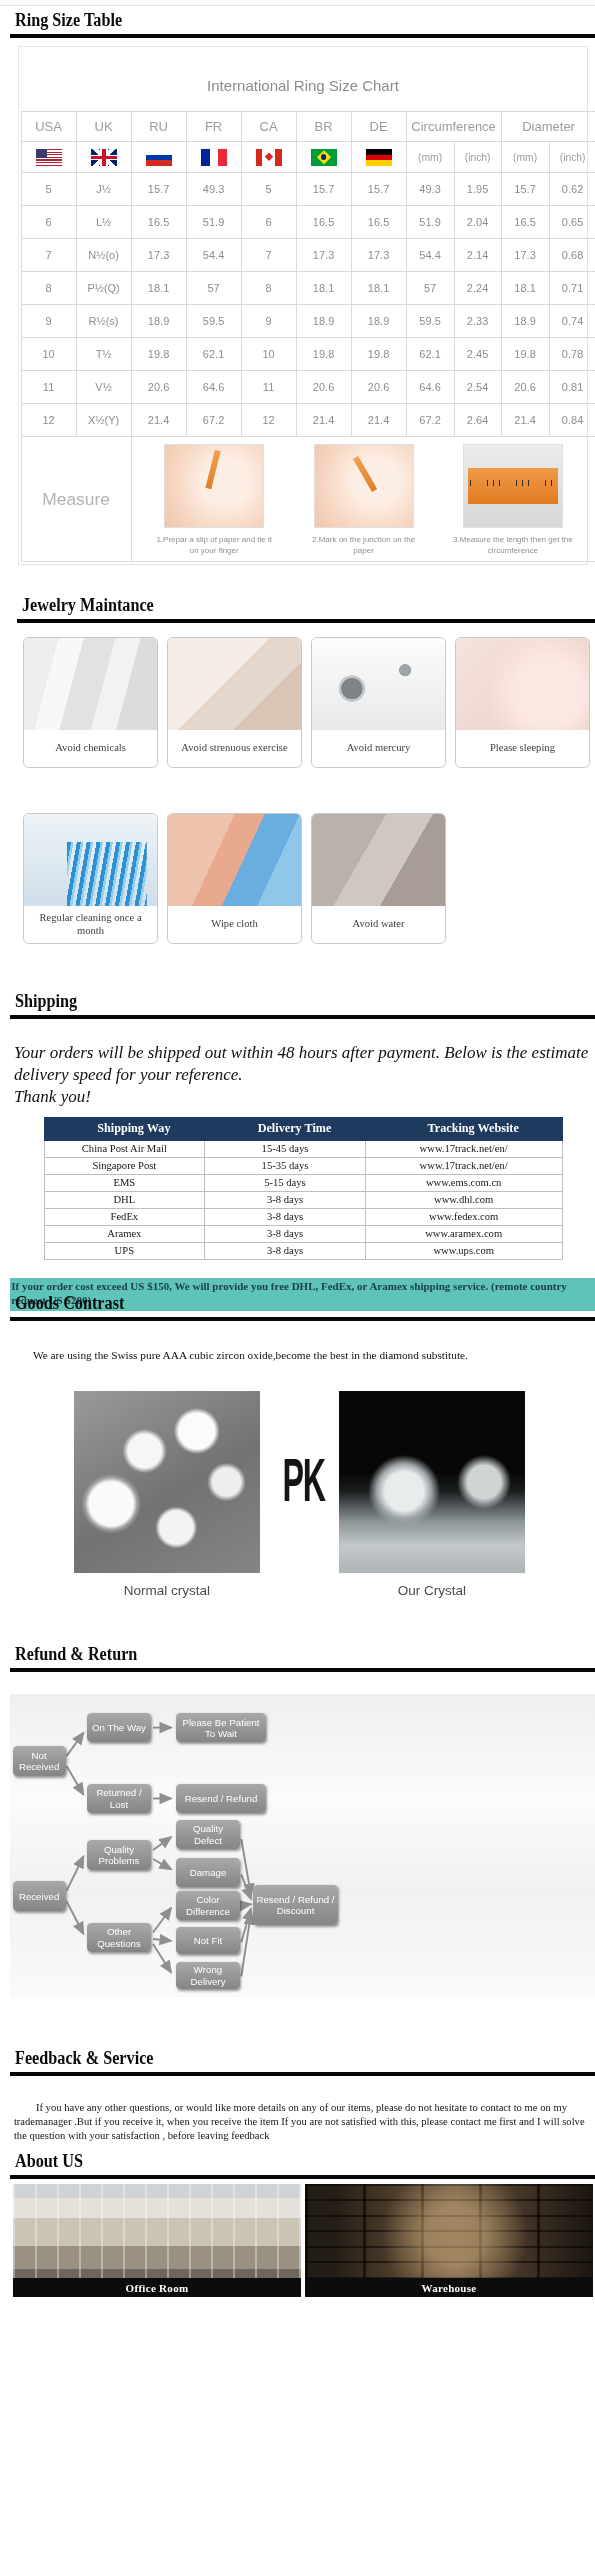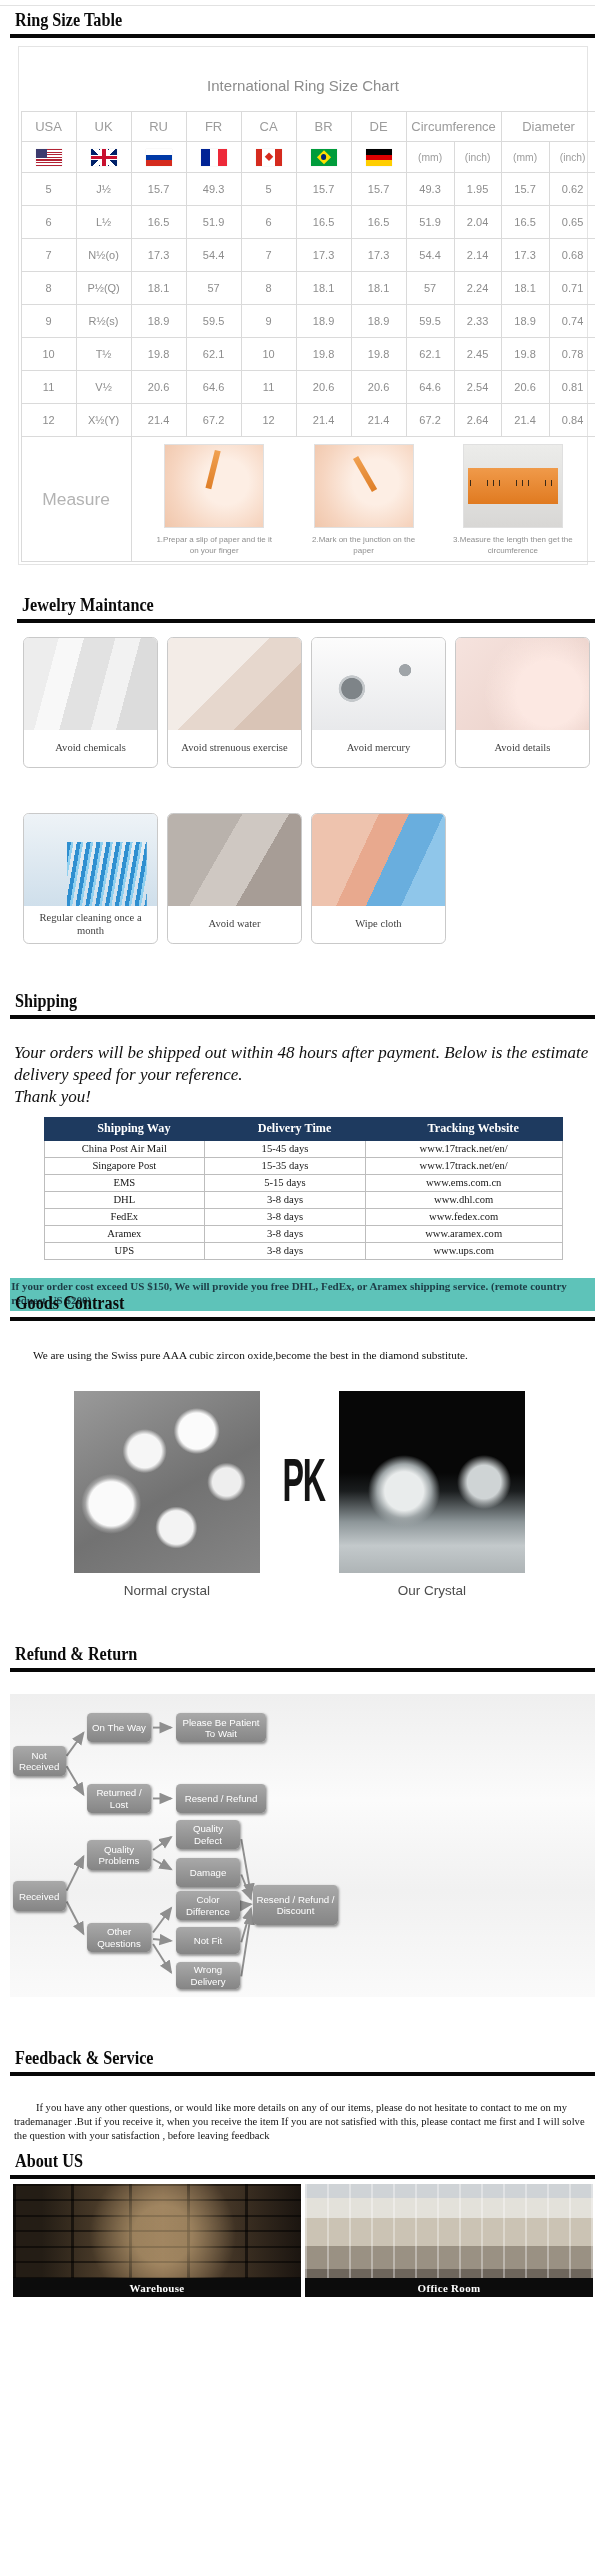--- a/index.html
+++ b/index.html
@@ -333,33 +333,33 @@
       <div class="m-card">
         <div class="m-img mi-2"></div>
         <div class="m-cap">Avoid strenuous exercise</div>
       </div>
       <div class="m-card">
         <div class="m-img mi-3"></div>
         <div class="m-cap">Avoid  mercury</div>
       </div>
       <div class="m-card">
         <div class="m-img mi-4"></div>
-        <div class="m-cap">Avoid details</div>
+        <div class="m-cap">Please sleeping</div>
       </div>
       <div class="m-card">
         <div class="m-img mi-5"></div>
         <div class="m-cap">Regular cleaning once a month</div>
       </div>
       <div class="m-card">
+        <div class="m-img mi-8"></div>
+        <div class="m-cap">Wipe cloth</div>
+      </div>
+      <div class="m-card">
         <div class="m-img mi-7"></div>
         <div class="m-cap">Avoid water</div>
-      </div>
-      <div class="m-card">
-        <div class="m-img mi-8"></div>
-        <div class="m-cap">Wipe cloth</div>
       </div>
     </div>
   </section>
 
   <section class="sec" id="sec-ship">
     <h2 class="title">Shipping</h2>
     <div class="rule"></div>
     <div class="ship-intro">
       <div>Your orders will be shipped out within 48 hours after payment. Below is the estimate delivery speed for your reference.</div>
       <div>Thank you!</div>
@@ -488,22 +488,22 @@
   <section class="sec" id="sec-feedback">
     <h2 class="title">Feedback &amp; Service</h2>
     <div class="rule"></div>
     <div class="feedback-body">If you have any other questions, or would like more details on any of our items, please do not hesitate to contact to me on my trademanager .But if you receive it, when you receive the item If you are not satisfied with this, please contact me first and I will solve the question with your satisfaction , before leaving feedback</div>
   </section>
 
   <section class="sec" id="sec-about">
     <h2 class="title">About US</h2>
     <div class="rule"></div>
     <div class="about-row">
+      <div class="about-photo ap-office">
+        <div class="about-cap">Office Room</div>
+      </div>
       <div class="about-photo ap-warehouse">
         <div class="about-cap">Warehouse</div>
       </div>
-      <div class="about-photo ap-office">
-        <div class="about-cap">Office Room</div>
-      </div>
     </div>
   </section>
 </div>
 
 
 </body></html>

